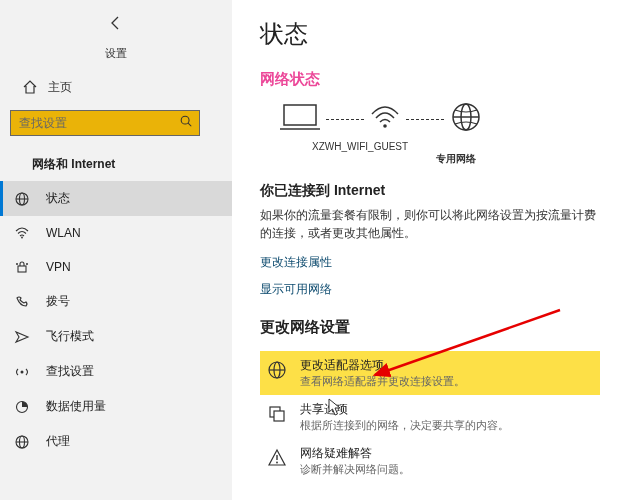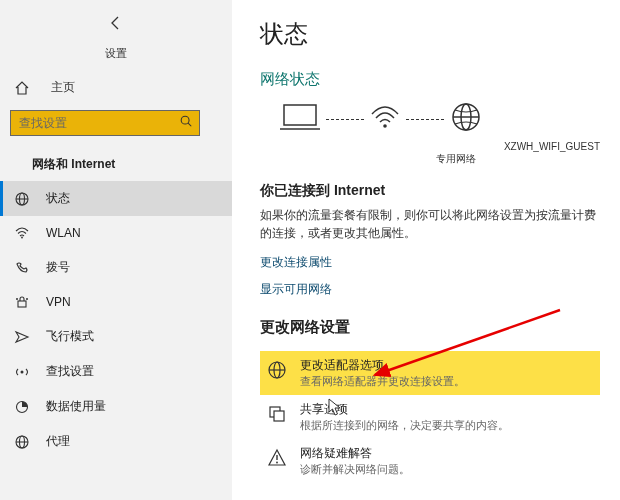--- a/index.html
+++ b/index.html
@@ -2,40 +2,40 @@
 <html><head>
 <meta charset="utf-8">
 <style>
   * { margin: 0; padding: 0; box-sizing: border-box; font-family: "Microsoft YaHei", "Segoe UI", sans-serif; }
   body { width: 620px; height: 500px; background: #fff; overflow: hidden; position: relative; }
   .container { display: flex; width: 100%; height: 100%; }
   .sidebar { width: 232px; background: #f2f2f2; padding: 10px 0 0 0; display: flex; flex-direction: column; }
   .header-row { display: flex; align-items: center; padding: 4px 14px 10px 14px; gap: 14px; flex-direction: column; }
   .back-arrow { width: 18px; height: 18px; display: flex; align-items: center; justify-content: center; }
   .header-title { font-size: 11px; color: #333; }
-  .home-row { display: flex; align-items: flex-end; padding: 8px 14px; gap: 21px; }
+  .home-row { display: flex; align-items: flex-start; padding: 8px 14px; gap: 10px; margin-left: 8px; }
   .home-label { font-size: 12px; color: #333; }
   .search-wrap { padding: 6px 10px 10px 10px; }
   .search-box { position: relative; width: 190px; border: 1px solid #666; background: #eab308; display: flex; align-items: center; }
   .search-input { border: none; width: 100%; padding: 5px 28px 5px 8px; font-size: 12px; outline: none; background: transparent; }
   .search-input::placeholder { color: #666; }
   .search-icon { position: absolute; right: 6px; top: 50%; transform: translateY(-50%); }
   .section-title { font-size: 12px; font-weight: 600; padding: 10px 14px 8px 32px; color: #222; }
   .nav-item { display: flex; align-items: center; padding: 9px 14px; gap: 16px; cursor: pointer; font-size: 12px; color: #222; position: relative; }
   .nav-item.active { background: #d9d9d9; }
   .nav-item.active::before { content: ""; position: absolute; left: 0; top: 0; bottom: 0; width: 3px; background: #0078d4; }
   .nav-icon { width: 16px; height: 16px; display: flex; align-items: center; justify-content: center; flex-shrink: 0; }
   .nav-label { flex: 1; }
   .main { flex: 1; padding: 18px 20px 0 28px; overflow: hidden; }
   .page-title { font-size: 24px; font-weight: 400; margin-bottom: 20px; color: #222; }
-  .sub-h { font-size: 15px; font-weight: 400; margin-bottom: 8px; color: #0f766e; }
+  .sub-h { font-size: 15px; font-weight: 700; margin-bottom: 8px; color: #ec4899; }
   .diagram { display: flex; align-items: center; gap: 6px; margin: 12px 0 4px 20px; }
   .diagram .line { width: 38px; height: 0; border-top: 1.5px dashed #333; }
-  .conn-name { font-size: 10px; text-align: right; margin-left: 52px; margin-top: 2px; color: #333; }
-  .conn-sub { font-size: 10px; text-align: center; margin-left: 52px; color: #333; }
+  .conn-name { font-size: 10px; text-align: left; margin-left: 52px; margin-top: 2px; color: #333; }
+  .conn-sub { font-size: 10px; text-align: center; margin-left: 52px; color: #333; font-weight: bold; }
   .sub-h2 { font-size: 14px; font-weight: 700; margin-top: 16px; margin-bottom: 6px; color: #222; }
   .body-text { font-size: 12px; color: #333; line-height: 1.5; margin-bottom: 12px; }
   .link { font-size: 12px; color: #0c4a6e; display: block; margin-bottom: 10px; cursor: pointer; }
   .change-h { font-size: 15px; font-weight: 600; margin-top: 20px; margin-bottom: 14px; color: #222; }
   .option-row { display: flex; align-items: flex-start; padding: 6px 6px; gap: 12px; cursor: pointer; }
   .option-row.highlight { background: #fde047; }
   .option-icon { width: 22px; height: 22px; display: flex; align-items: center; justify-content: center; flex-shrink: 0; margin-top: 2px; }
   .option-text .t { font-size: 12px; color: #222; }
   .option-text .d { font-size: 11px; color: #666; }
   .arrow { position: absolute; pointer-events: none; }
@@ -90,35 +90,35 @@
         <svg width="16" height="16" viewBox="0 0 16 16">
             <path d="M2 6 Q8 0 14 6 M4 8.5 Q8 4.5 12 8.5 M6 11 Q8 9 10 11" stroke="#333" stroke-width="1.1" fill="none"></path>
             <circle cx="8" cy="12.5" r="0.9" fill="#333"></circle>
           </svg>
       </span>
       <span class="nav-label">WLAN</span>
     </div>
     <div class="nav-item">
       <span class="nav-icon">
         <svg width="16" height="16" viewBox="0 0 16 16">
-            <path d="M3 4 Q5 2 7 4 L6 6 Q8 8 10 9 L12 8 Q14 10 12 12 Q6 12 3 4 Z" stroke="#333" stroke-width="1.1" fill="none"></path>
-          </svg>
-      </span>
-      <span class="nav-label">拨号</span>
-    </div>
-    <div class="nav-item">
-      <span class="nav-icon">
-        <svg width="16" height="16" viewBox="0 0 16 16">
             <rect x="4" y="7" width="8" height="6" stroke="#333" stroke-width="1.1" fill="none"></rect>
             <path d="M6 7 V5 Q6 3 8 3 Q10 3 10 5 V7" stroke="#333" stroke-width="1.1" fill="none"></path>
             <circle cx="3" cy="5" r="1" fill="#333"></circle>
             <circle cx="13" cy="5" r="1" fill="#333"></circle>
           </svg>
       </span>
       <span class="nav-label">VPN</span>
+    </div>
+    <div class="nav-item">
+      <span class="nav-icon">
+        <svg width="16" height="16" viewBox="0 0 16 16">
+            <path d="M3 4 Q5 2 7 4 L6 6 Q8 8 10 9 L12 8 Q14 10 12 12 Q6 12 3 4 Z" stroke="#333" stroke-width="1.1" fill="none"></path>
+          </svg>
+      </span>
+      <span class="nav-label">拨号</span>
     </div>
     <div class="nav-item">
       <span class="nav-icon">
         <svg width="16" height="16" viewBox="0 0 16 16">
             <path d="M14 8 L2 3 L5 8 L2 13 Z" stroke="#333" stroke-width="1.1" fill="none"></path>
           </svg>
       </span>
       <span class="nav-label">飞行模式</span>
     </div>
     <div class="nav-item">

